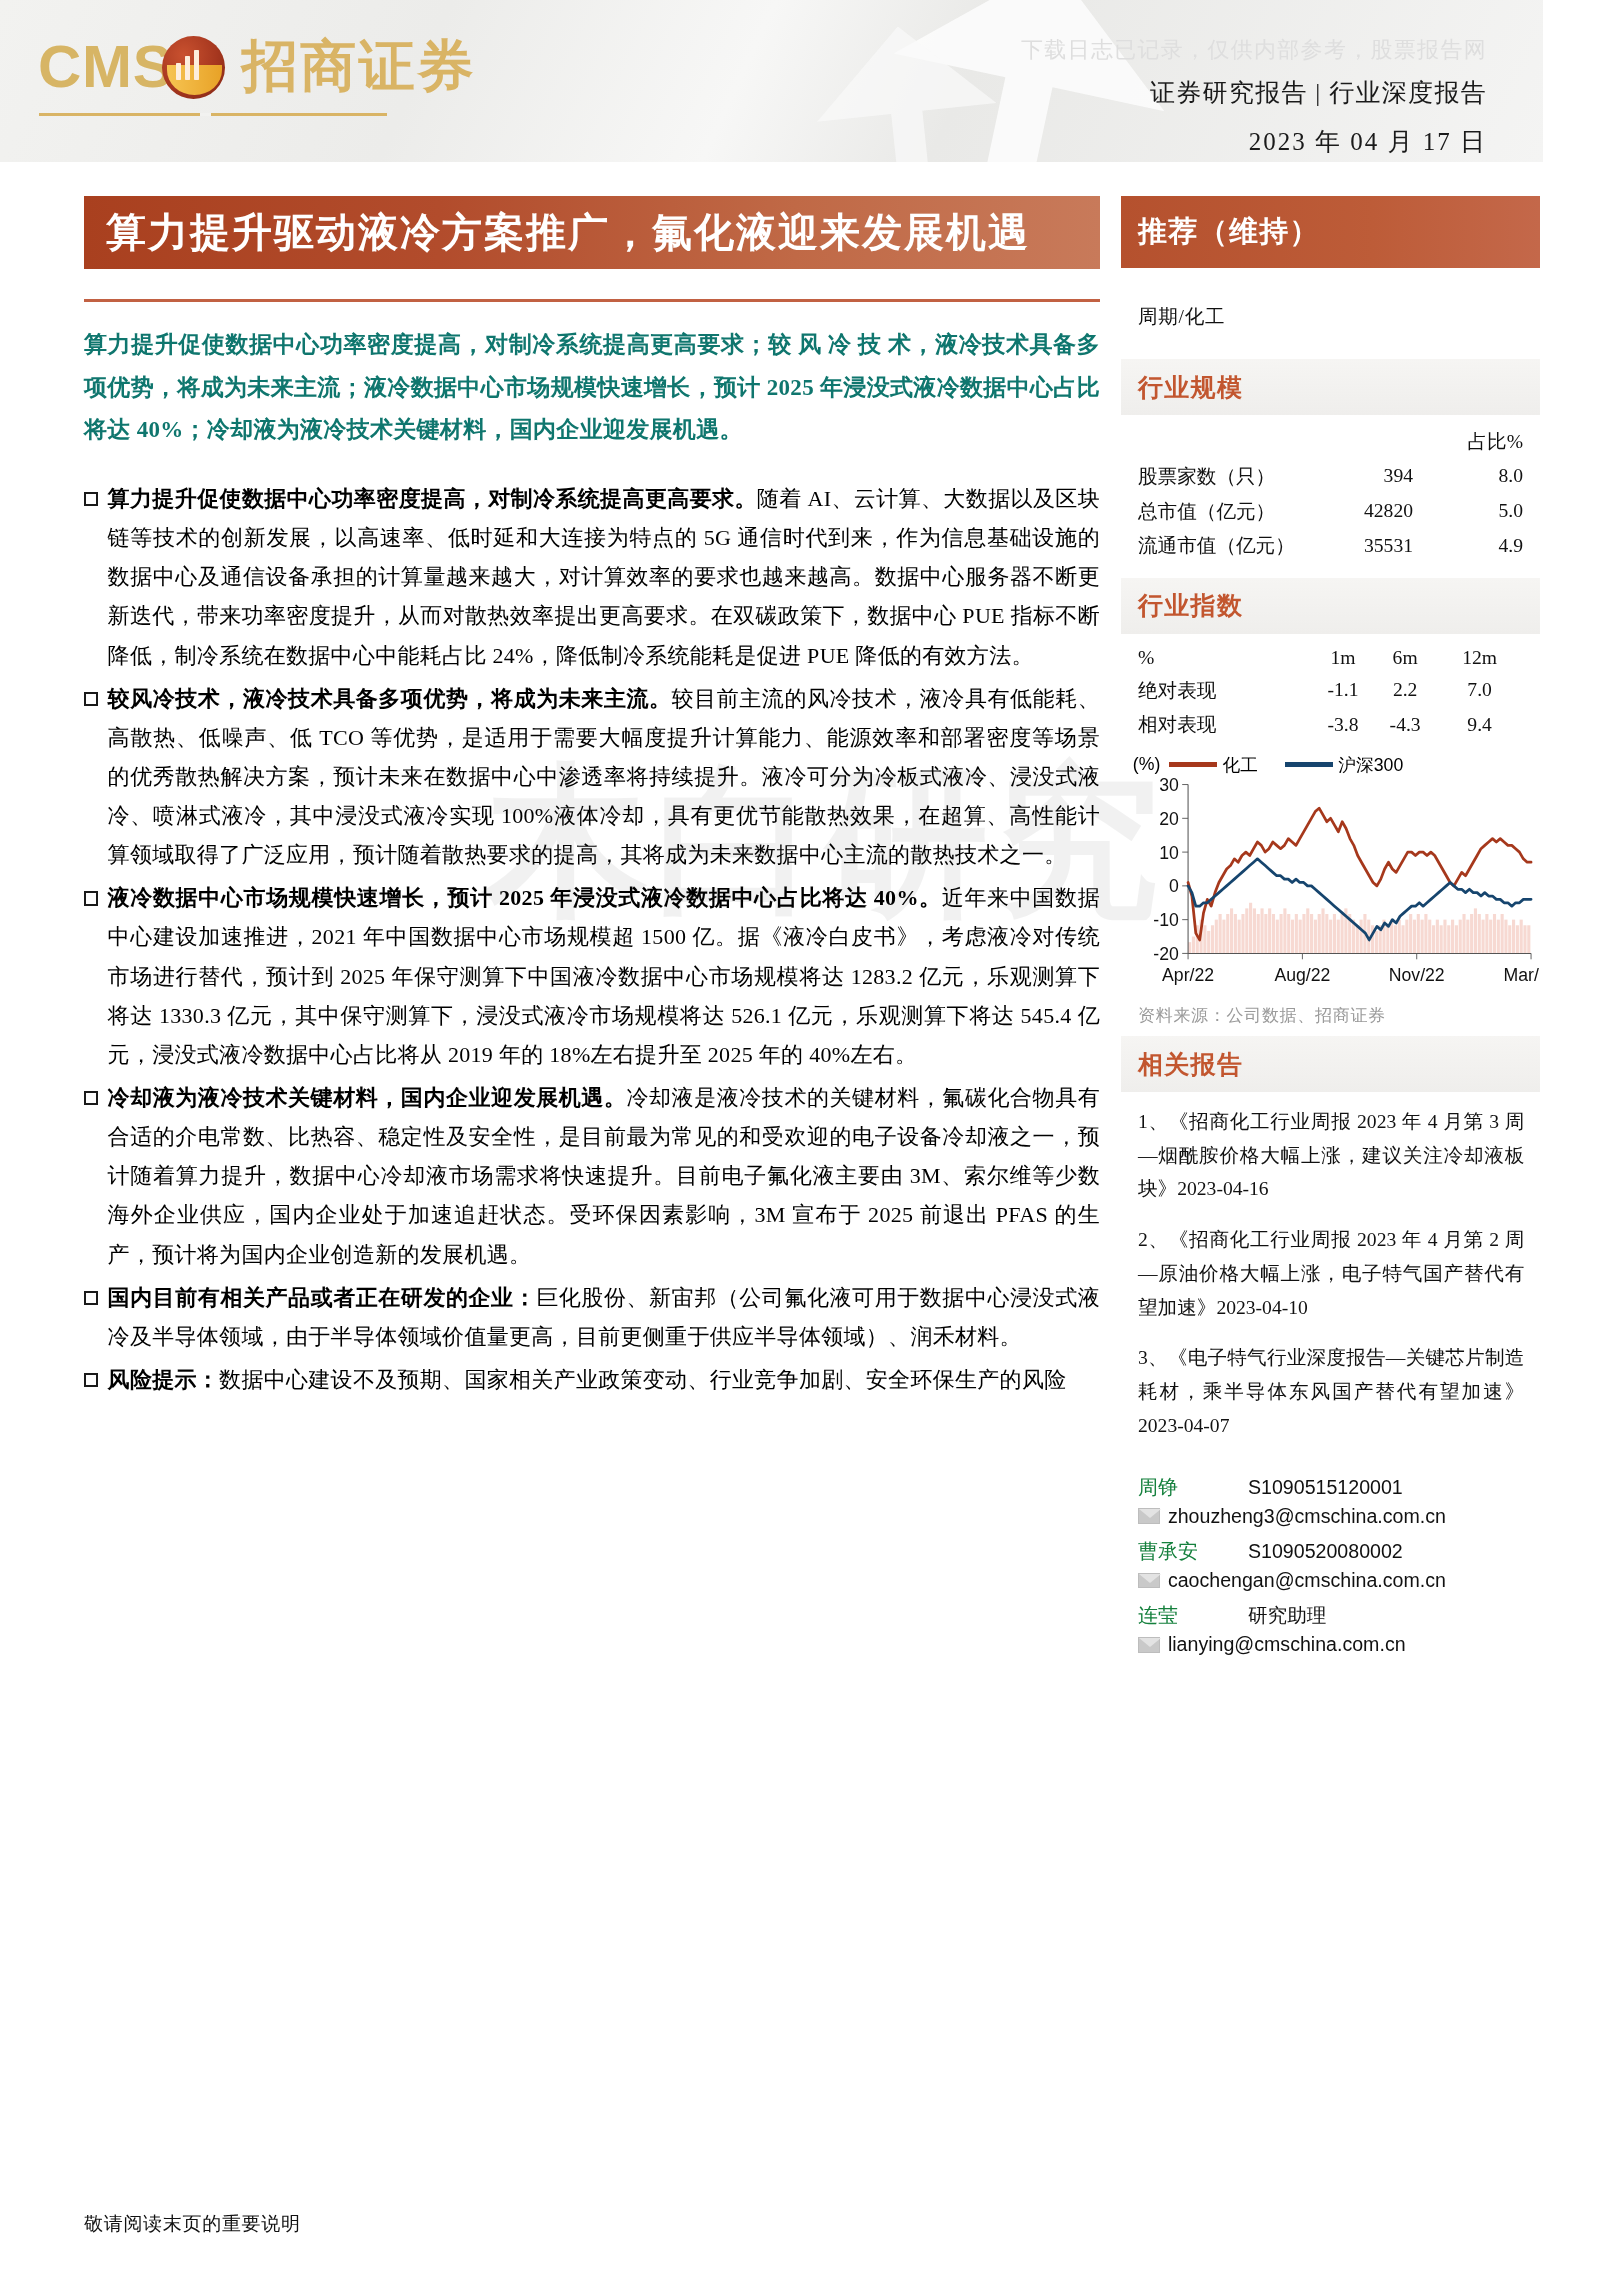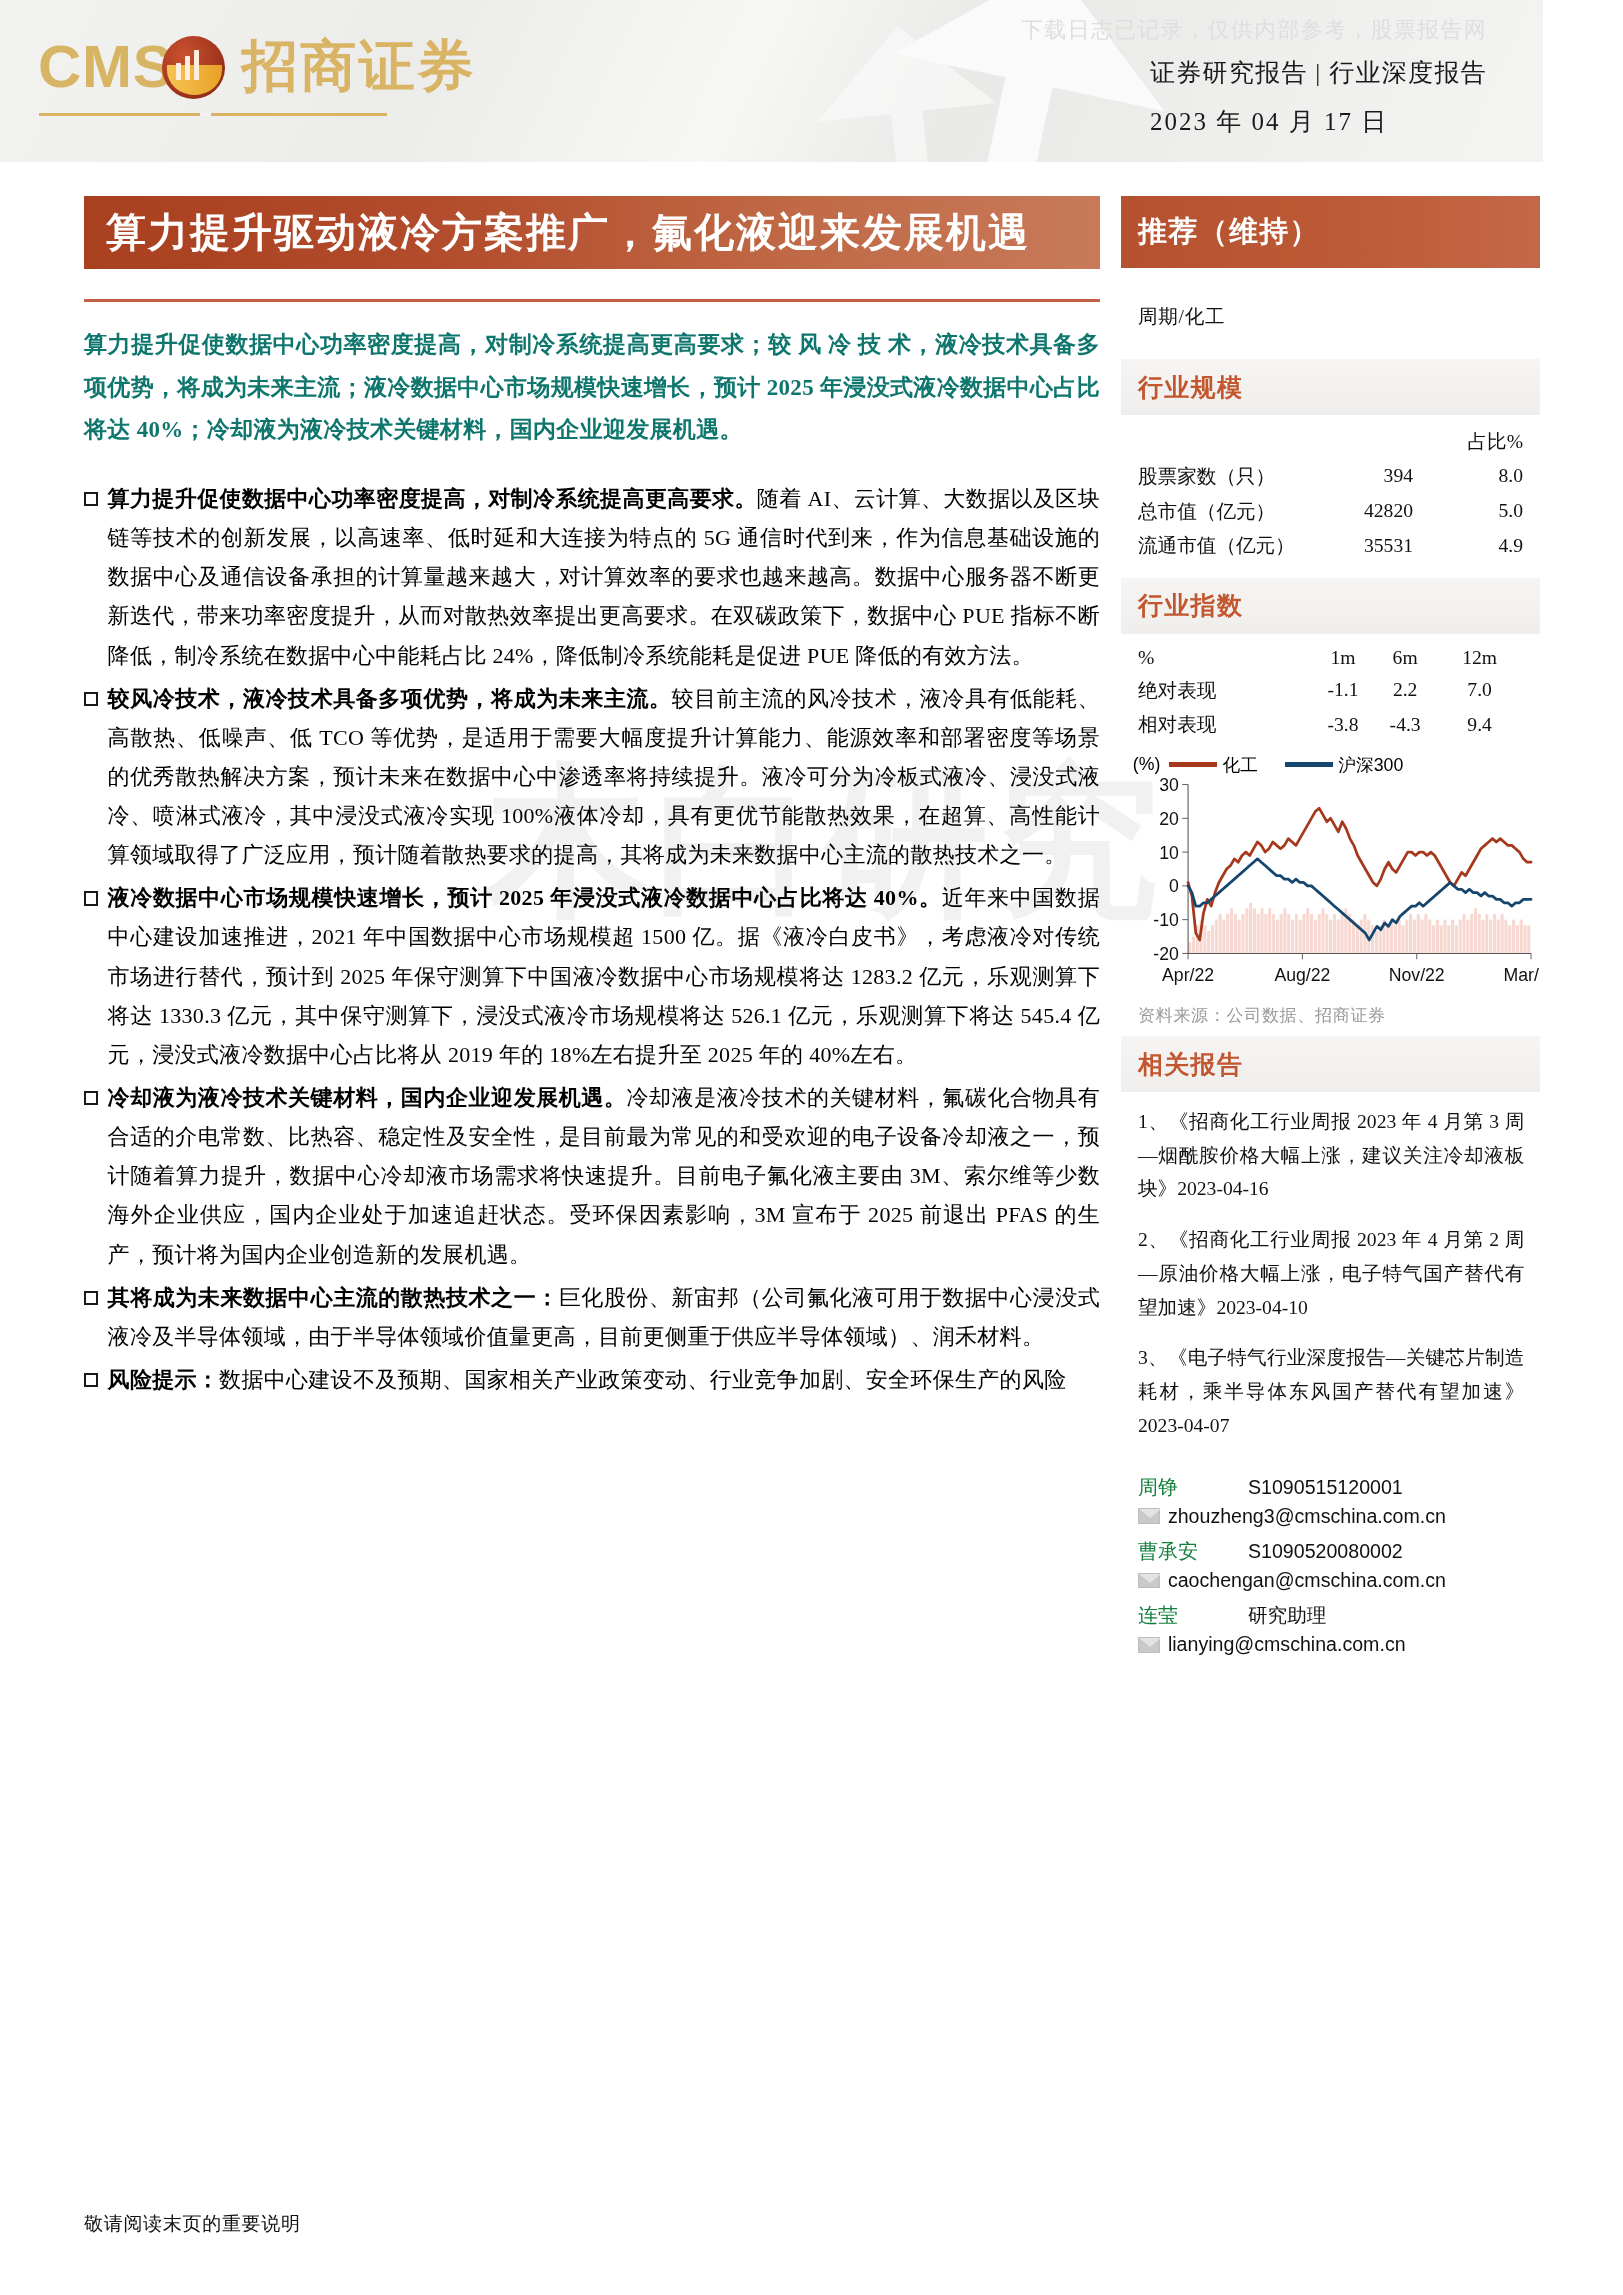--- a/index.html
+++ b/index.html
@@ -57,21 +57,21 @@
     white-space:nowrap;
   }
   .logo-underline {
     position:absolute; left:39px; top:113px; width:348px; height:3.3px;
     background:#d9b465;
   }
   .logo-underline:after{
     content:""; position:absolute; left:161px; top:0; width:10.5px; height:3.3px; background:#f2f2f0;
   }
 
-  .hdr-right { position:absolute; right:56px; top:25px; text-align:left; }
+  .hdr-right { position:absolute; right:56px; top:45px; text-align:right; }
   .hdr-watermark {
     position:absolute; right:0; top:-10.5px; white-space:nowrap;
     font-size:22px; color:#dedede; letter-spacing:1.3px;
     font-family:"Liberation Serif", serif;
   }
   .hdr-line1 {
     font-size:25px; color:#1a1a1a; letter-spacing:1.3px; margin-top:31px; white-space:nowrap;
     font-family:"Liberation Serif", serif;
   }
   .hdr-line2 {
@@ -247,21 +247,21 @@
       <div class="bullet">
         <span class="sq"></span>
         <div class="bt"><b>液冷数据中心市场规模快速增长，预计 2025 年浸没式液冷数据中心占比将达 40%。</b>近年来中国数据中心建设加速推进，2021 年中国数据中心市场规模超 1500 亿。据《液冷白皮书》，考虑液冷对传统市场进行替代，预计到 2025 年保守测算下中国液冷数据中心市场规模将达 1283.2 亿元，乐观测算下将达 1330.3 亿元，其中保守测算下，浸没式液冷市场规模将达 526.1 亿元，乐观测算下将达 545.4 亿元，浸没式液冷数据中心占比将从 2019 年的 18%左右提升至 2025 年的 40%左右。</div>
       </div>
       <div class="bullet">
         <span class="sq"></span>
         <div class="bt"><b>冷却液为液冷技术关键材料，国内企业迎发展机遇。</b>冷却液是液冷技术的关键材料，氟碳化合物具有合适的介电常数、比热容、稳定性及安全性，是目前最为常见的和受欢迎的电子设备冷却液之一，预计随着算力提升，数据中心冷却液市场需求将快速提升。目前电子氟化液主要由 3M、索尔维等少数海外企业供应，国内企业处于加速追赶状态。受环保因素影响，3M 宣布于 2025 前退出 PFAS 的生产，预计将为国内企业创造新的发展机遇。</div>
       </div>
       <div class="bullet">
         <span class="sq"></span>
-        <div class="bt"><b>其将成为未来数据中心主流的散热技术之一：</b>巨化股份、新宙邦（公司氟化液可用于数据中心浸没式液冷及半导体领域，由于半导体领域价值量更高，目前更侧重于供应半导体领域）、润禾材料。</div>
+        <div class="bt"><b>国内目前有相关产品或者正在研发的企业：</b>巨化股份、新宙邦（公司氟化液可用于数据中心浸没式液冷及半导体领域，由于半导体领域价值量更高，目前更侧重于供应半导体领域）、润禾材料。</div>
       </div>
       <div class="bullet">
         <span class="sq"></span>
         <div class="bt"><b>风险提示：</b>数据中心建设不及预期、国家相关产业政策变动、行业竞争加剧、安全环保生产的风险</div>
       </div>
     </div>
 </div>
 
 <div class="footnote">敬请阅读末页的重要说明</div>
 

